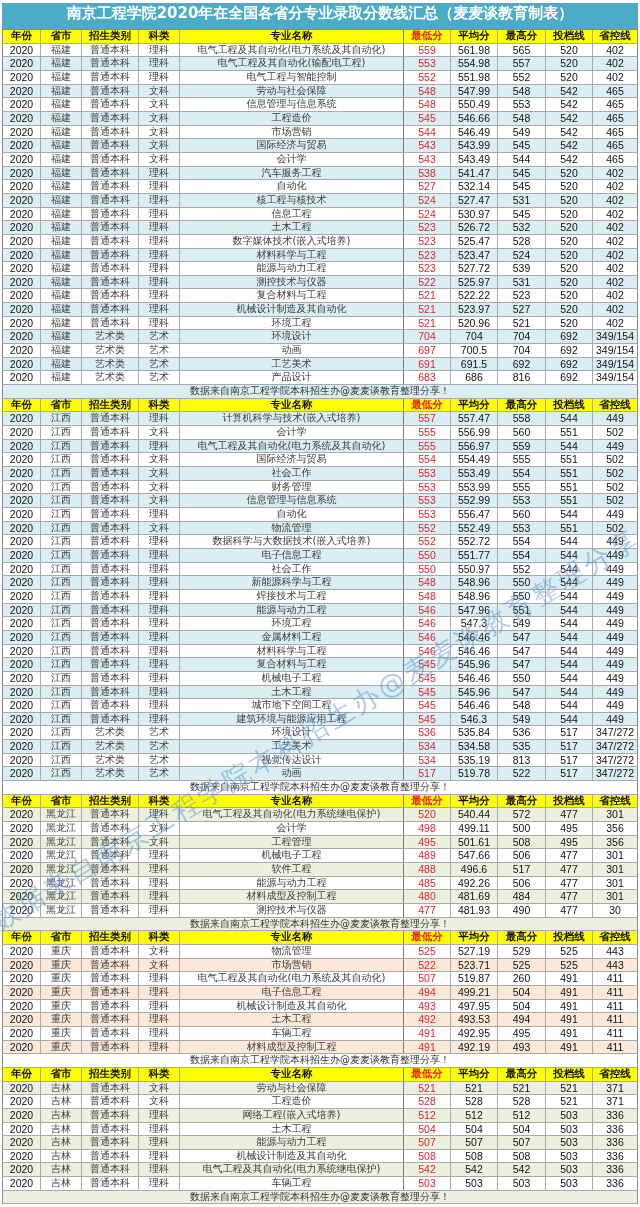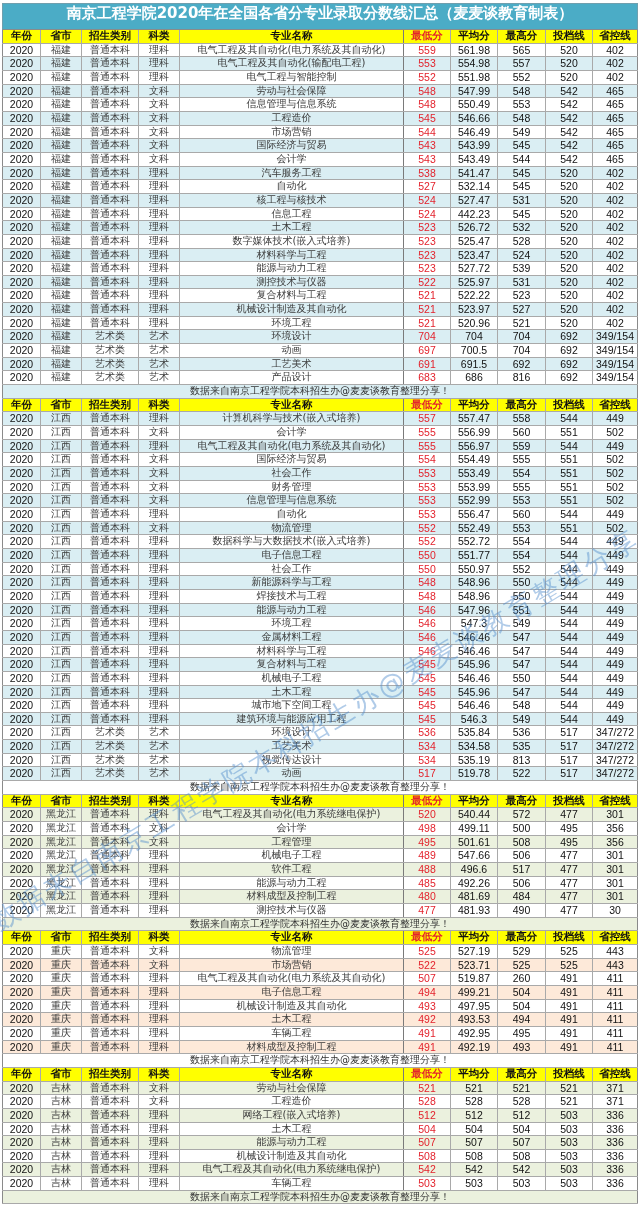--- a/index.html
+++ b/index.html
@@ -209,21 +209,21 @@
           <div class="cell c8 num">520</div>
           <div class="cell c9 num">402</div>
         </div>
         <div class="row">
           <div class="cell c0 num">2020</div>
           <div class="cell c1">福建</div>
           <div class="cell c2">普通本科</div>
           <div class="cell c3">理科</div>
           <div class="cell c4">信息工程</div>
           <div class="cell c5 num" style="color: rgb(227, 34, 44);">524</div>
-          <div class="cell c6 num">442.23</div>
+          <div class="cell c6 num">530.97</div>
           <div class="cell c7 num">545</div>
           <div class="cell c8 num">520</div>
           <div class="cell c9 num">402</div>
         </div>
         <div class="row" style="background: rgb(218, 238, 243);">
           <div class="cell c0 num">2020</div>
           <div class="cell c1">福建</div>
           <div class="cell c2">普通本科</div>
           <div class="cell c3">理科</div>
           <div class="cell c4">土木工程</div>

